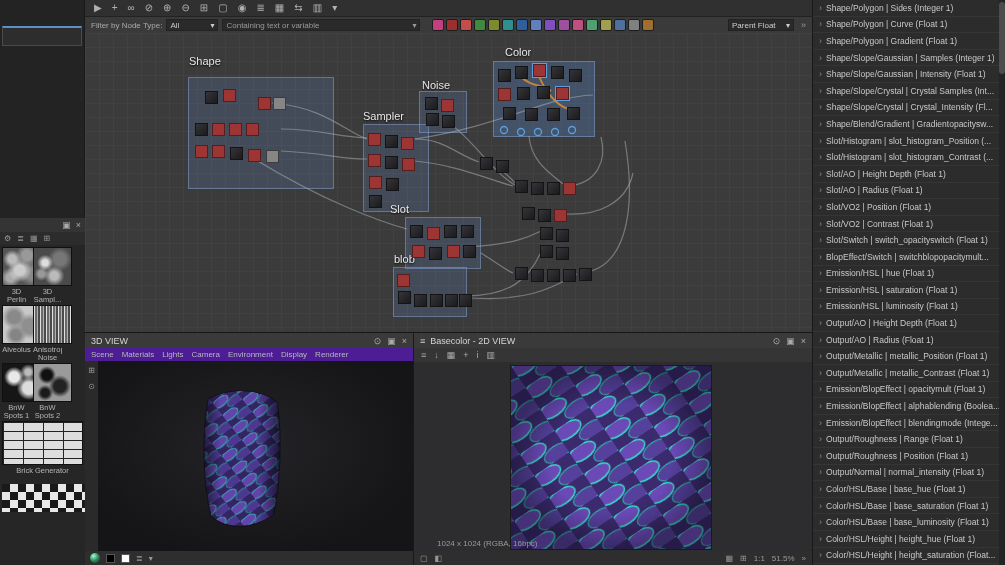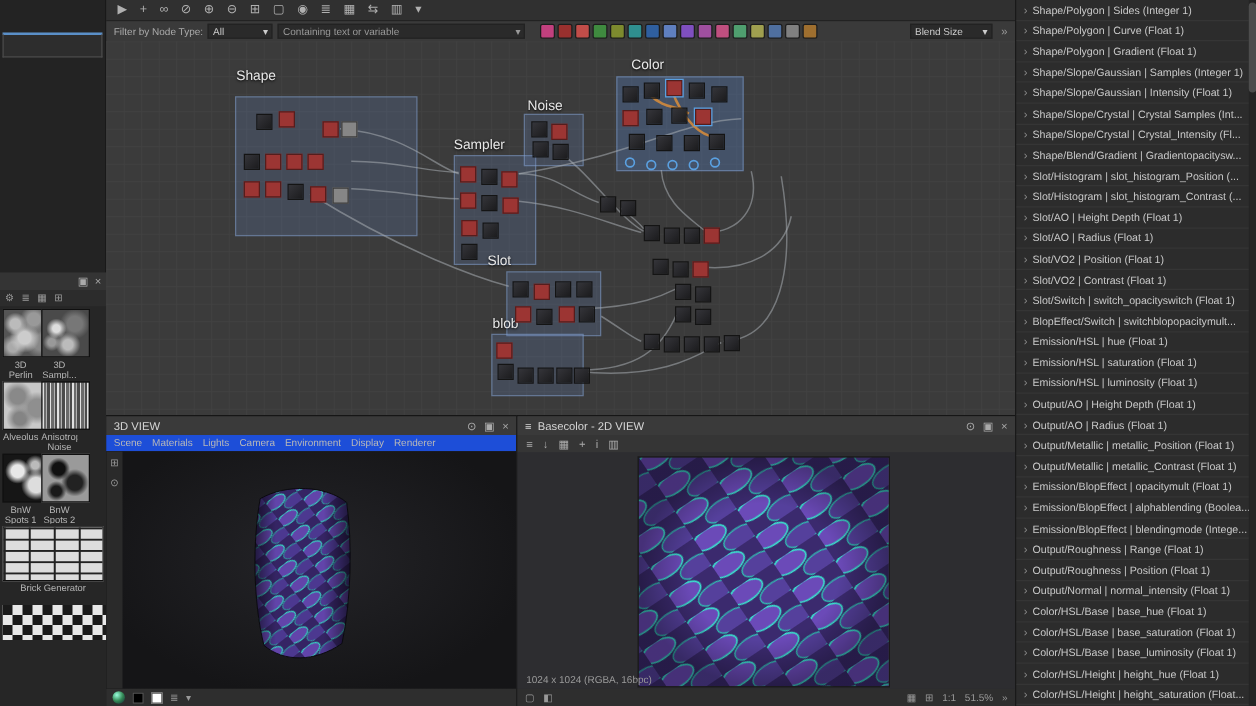--- a/index.html
+++ b/index.html
@@ -74,40 +74,40 @@
   .nd.k{background:linear-gradient(135deg,#35353a,#1b1b1d)}
   .nd.sel{outline:1.5px solid #5aa0e0}
 
   
   .panel-head{height:15px;background:#3a3a3a;display:flex;align-items:center;padding:0 6px;
     font-size:9px;color:#d5d5d5;gap:5px}
   .ph-icons{margin-left:auto;display:flex;gap:6px;font-size:9px;color:#aaa}
 
   
   #view3d{position:absolute;left:85px;top:332px;width:328px;height:233px;background:#1c1c1e;border-top:1px solid #161616}
-  #v3-menu{height:13px;background:#1d4ed8;display:flex;align-items:center;gap:8px;padding:0 6px;
+  #v3-menu{height:13px;background:#4c1d95;display:flex;align-items:center;gap:8px;padding:0 6px;
     font-size:8px;color:#b8b8b8}
   #v3-body{position:absolute;left:0;top:28px;right:0;bottom:14px;overflow:hidden;
     background:radial-gradient(ellipse at 50% 45%,#242428,#151517 75%)}
   #v3-strip{position:absolute;left:0;top:0;width:13px;bottom:0;background:#2a2a2a;display:flex;
     flex-direction:column;align-items:center;gap:7px;padding-top:5px;font-size:8px;color:#999}
   #cylinder{position:absolute;left:78px;top:8px}
   #v3-bottom{position:absolute;left:0;bottom:0;right:0;height:14px;background:#2e2e2e;display:flex;
     align-items:center;gap:6px;padding:0 5px;font-size:8px;color:#999}
   .swatch{width:9px;height:9px;border:1px solid #555;display:inline-block}
   #mat-sphere{width:10px;height:10px;border-radius:50%;background:radial-gradient(circle at 35% 30%,#9fd,#385,#123)}
 
   
   #view2d{position:absolute;left:413px;top:332px;width:399px;height:233px;background:#2f2f31;
     border-left:1px solid #191919;border-top:1px solid #161616}
   #v2-tools{height:14px;background:#353535;display:flex;align-items:center;gap:8px;padding:0 7px;
     font-size:9px;color:#aaa}
   #v2-body{position:absolute;left:0;top:29px;right:0;bottom:14px;overflow:hidden;background:#2d2d30}
   #v2-tex{position:absolute;left:97px;top:4px;box-shadow:0 0 0 1px #1a1a1a}
-  #v2-status{position:absolute;left:7px;bottom:3px;font-size:8px;color:#9a9a9a}
+  #v2-status{position:absolute;left:23px;bottom:3px;font-size:8px;color:#9a9a9a}
   #v2-bottom{position:absolute;left:0;bottom:0;right:0;height:14px;background:#2e2e2e;display:flex;
     align-items:center;gap:7px;padding:0 6px;font-size:8px;color:#999}
   #v2-bottom .right{margin-left:auto;display:flex;align-items:center;gap:7px}
 
   
   #right-panel{position:absolute;left:812px;top:0;width:193px;height:565px;background:#2c2c2c;
     border-left:1px solid #191919;overflow:hidden}
   .param-row{height:16.6px;display:flex;align-items:center;gap:4px;padding:0 8px 0 6px;
     border-bottom:1px solid #353535;font-size:8.5px;color:#c9c9c9;white-space:nowrap;overflow:hidden}
   .chev{color:#8a8a8a;font-size:9px;flex:none}
@@ -237,21 +237,21 @@
 
         <span class="palette-swatch" style="background: rgb(159, 159, 79);"></span>
 
         <span class="palette-swatch" style="background: rgb(79, 111, 159);"></span>
 
         <span class="palette-swatch" style="background: rgb(128, 128, 128);"></span>
 
         <span class="palette-swatch" style="background: rgb(159, 111, 47);"></span>
       </div>
     <div class="fb-select" id="parent-size">
-      <span>Blend Size</span>
+      <span>Parent Float</span>
       <span>▾</span>
     </div>
     <span class="overflow-gl">»</span>
   </div>
 
   <div id="graph">
 
     <div class="group" style="left:103px;top:44px;width:146px;height:112px"></div>
     <div class="group-label" style="left:104px;top:22px">Shape</div>
     <div class="group" style="left:278px;top:91px;width:66px;height:88px"></div>

